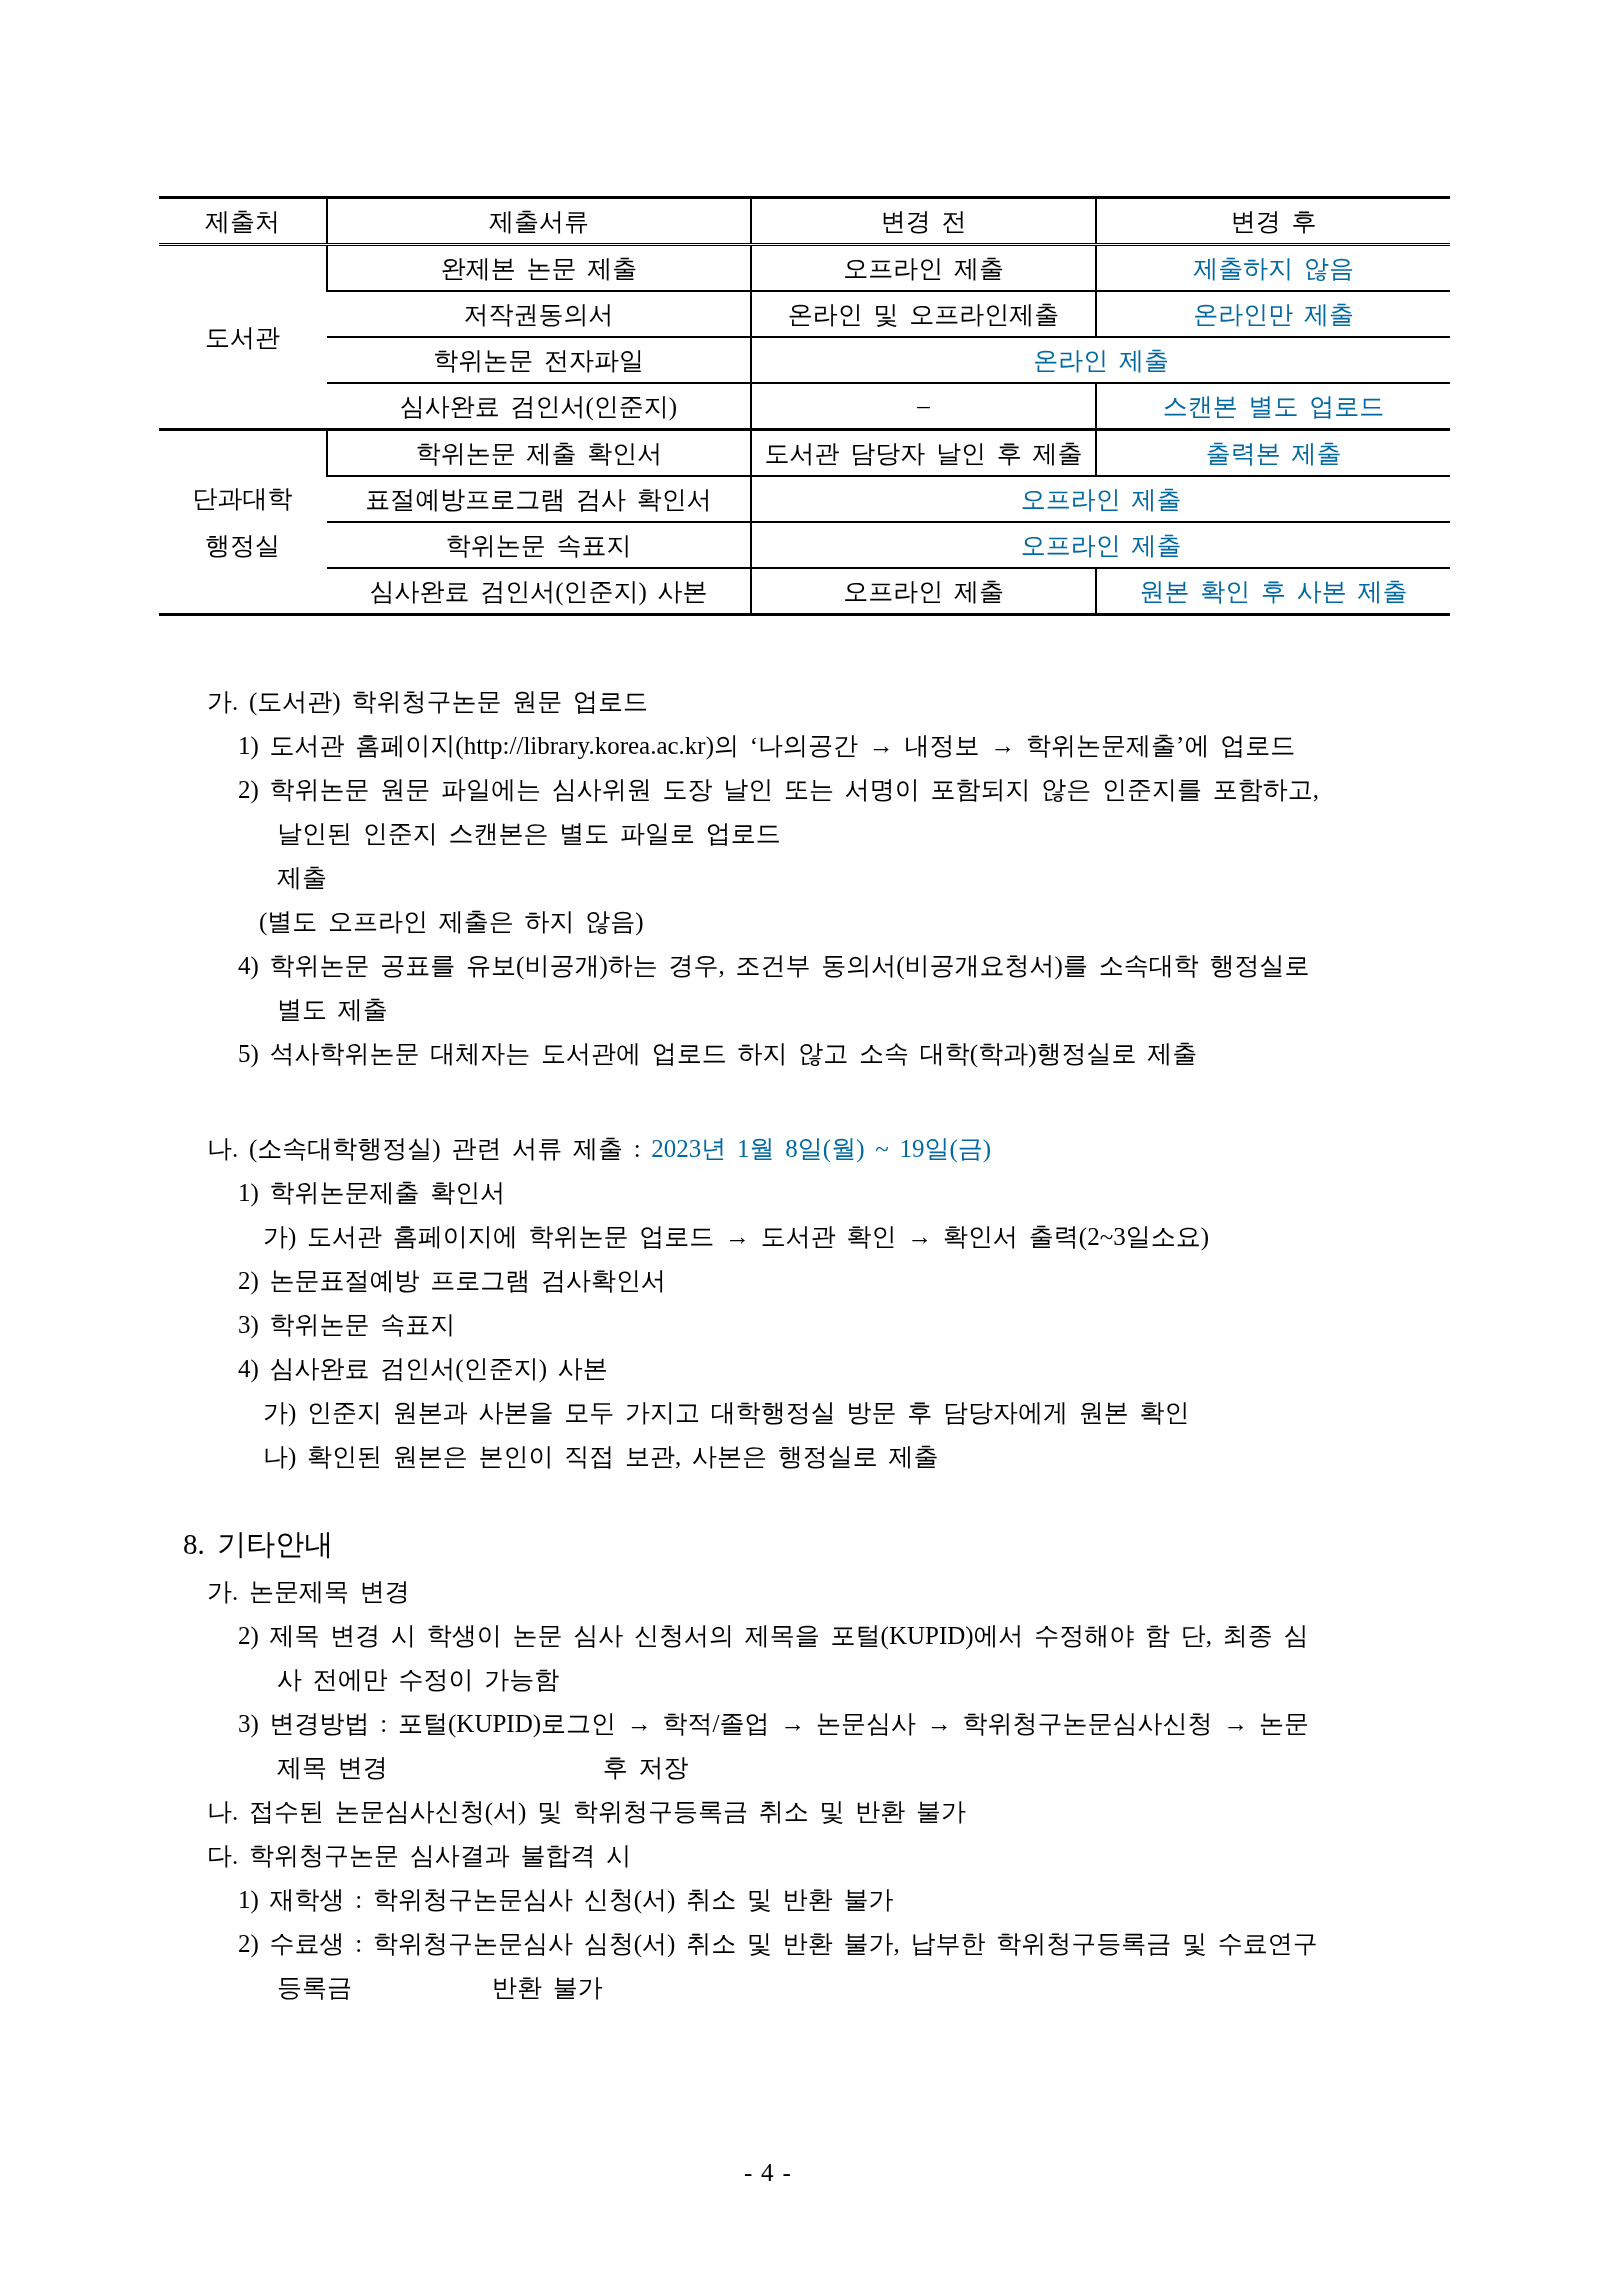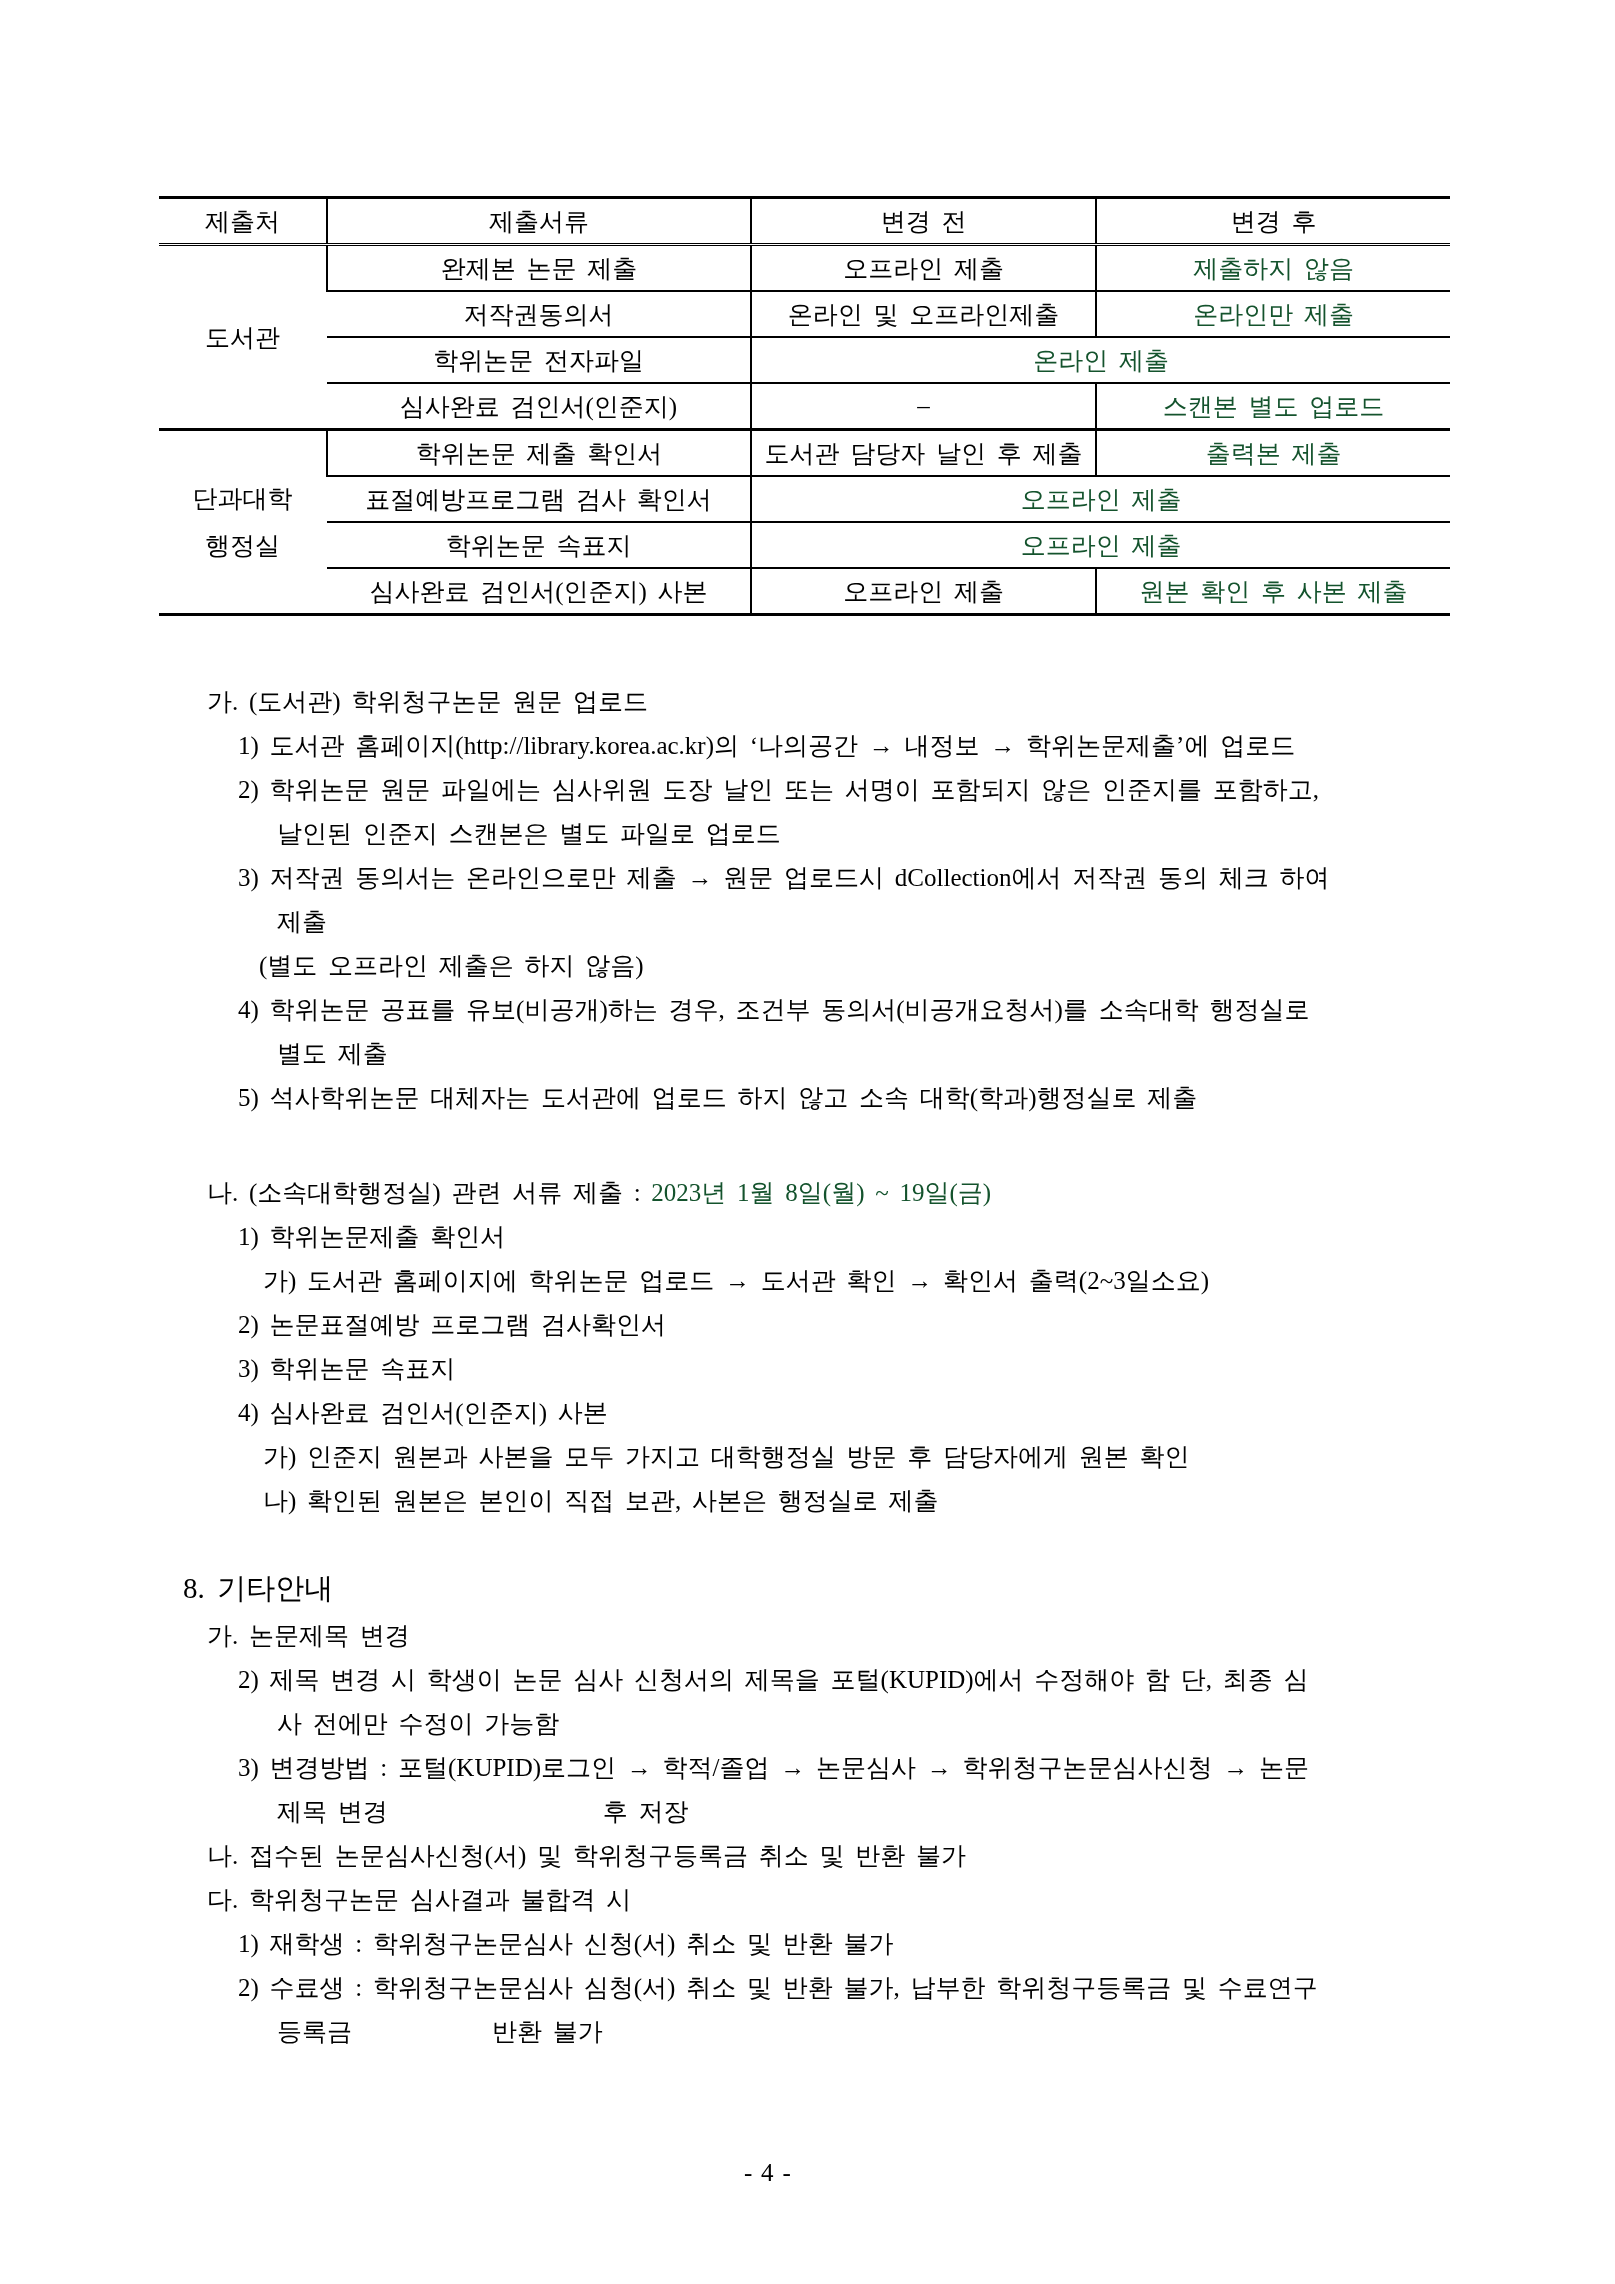--- a/index.html
+++ b/index.html
@@ -26,21 +26,21 @@
     padding:0; height:44px;
     word-spacing:0.18em;
     overflow:hidden;
   }
   table.chg th { border-bottom:3.9px double #000; }
   table.chg th + th, table.chg td + td { border-left:2px solid #000; }
   table.chg td.rsep { border-bottom:2.6px solid #000; }
   table.chg td.gsep { border-bottom:3.9px solid #000; }
   td.submitter { border-left:none; }
   td.submitter .nameline { line-height:47px; }
-  .blue { color:#14532d; }
+  .blue { color:#0369a1; }
   td.small { font-size:21.5px; }
   
   .body { margin-top:63px; }
   .line {
     height:44px; display:flex; align-items:center;
     font-size:25px; white-space:pre; word-spacing:0.18em;
   }
   .h8 { height:49px; font-size:29px; margin-top:42px; }
   .mt-sec2 { margin-top:51px; }
   .ind-h8 { padding-left:183px; }
@@ -119,21 +119,20 @@
     </tr>
   </tbody>
     </table>
 
   <div class="body">
 
     <div class="line ind-a">가. (도서관) 학위청구논문 원문 업로드</div>
     <div class="line ind-n">1) 도서관 홈페이지(http://library.korea.ac.kr)의 ‘나의공간 → 내정보 → 학위논문제출’에 업로드</div>
     <div class="line ind-n">2) 학위논문 원문 파일에는 심사위원 도장 날인 또는 서명이 포함되지 않은 인준지를 포함하고,</div>
     <div class="line ind-c">날인된 인준지 스캔본은 별도 파일로 업로드</div>
-    <div class="line ind-n">3) 저작권 동의서는 온라인으로만 제출 → 원문 업로드시 dCollection에서 저작권 동의 체크 하여</div>
     <div class="line ind-c">제출</div>
     <div class="line ind-p">(별도 오프라인 제출은 하지 않음)</div>
     <div class="line ind-n">4) 학위논문 공표를 유보(비공개)하는 경우, 조건부 동의서(비공개요청서)를 소속대학 행정실로</div>
     <div class="line ind-c">별도 제출</div>
     <div class="line ind-n">5) 석사학위논문 대체자는 도서관에 업로드 하지 않고 소속 대학(학과)행정실로 제출</div>
 
     <div class="line ind-a mt-sec2">
       <span>나. (소속대학행정실) 관련 서류 제출 : </span>
       <span class="blue">2023년 1월 8일(월) ~ 19일(금)</span>
     </div>

